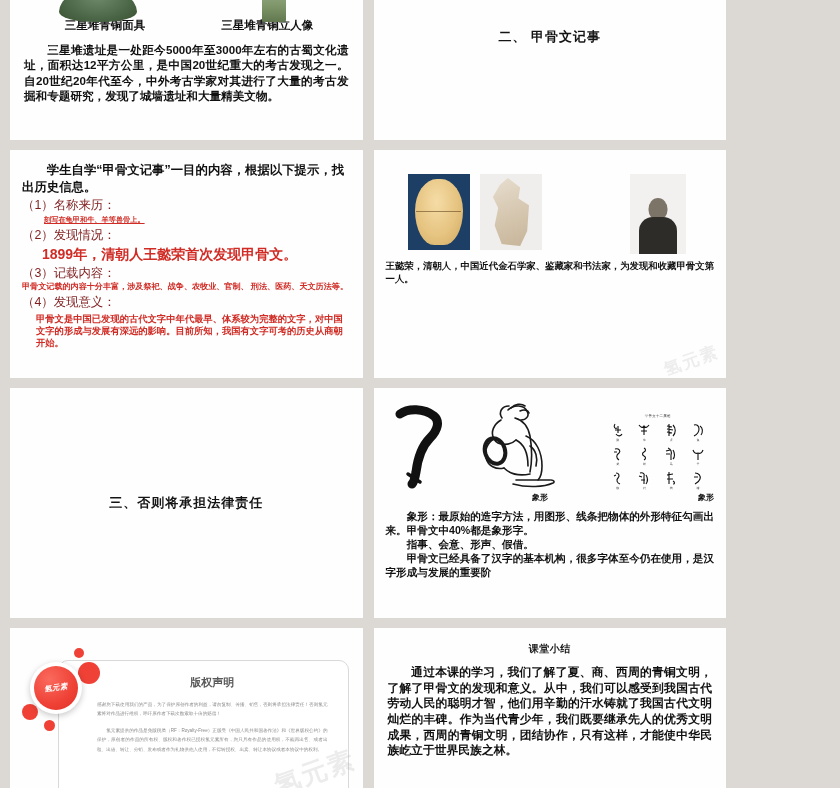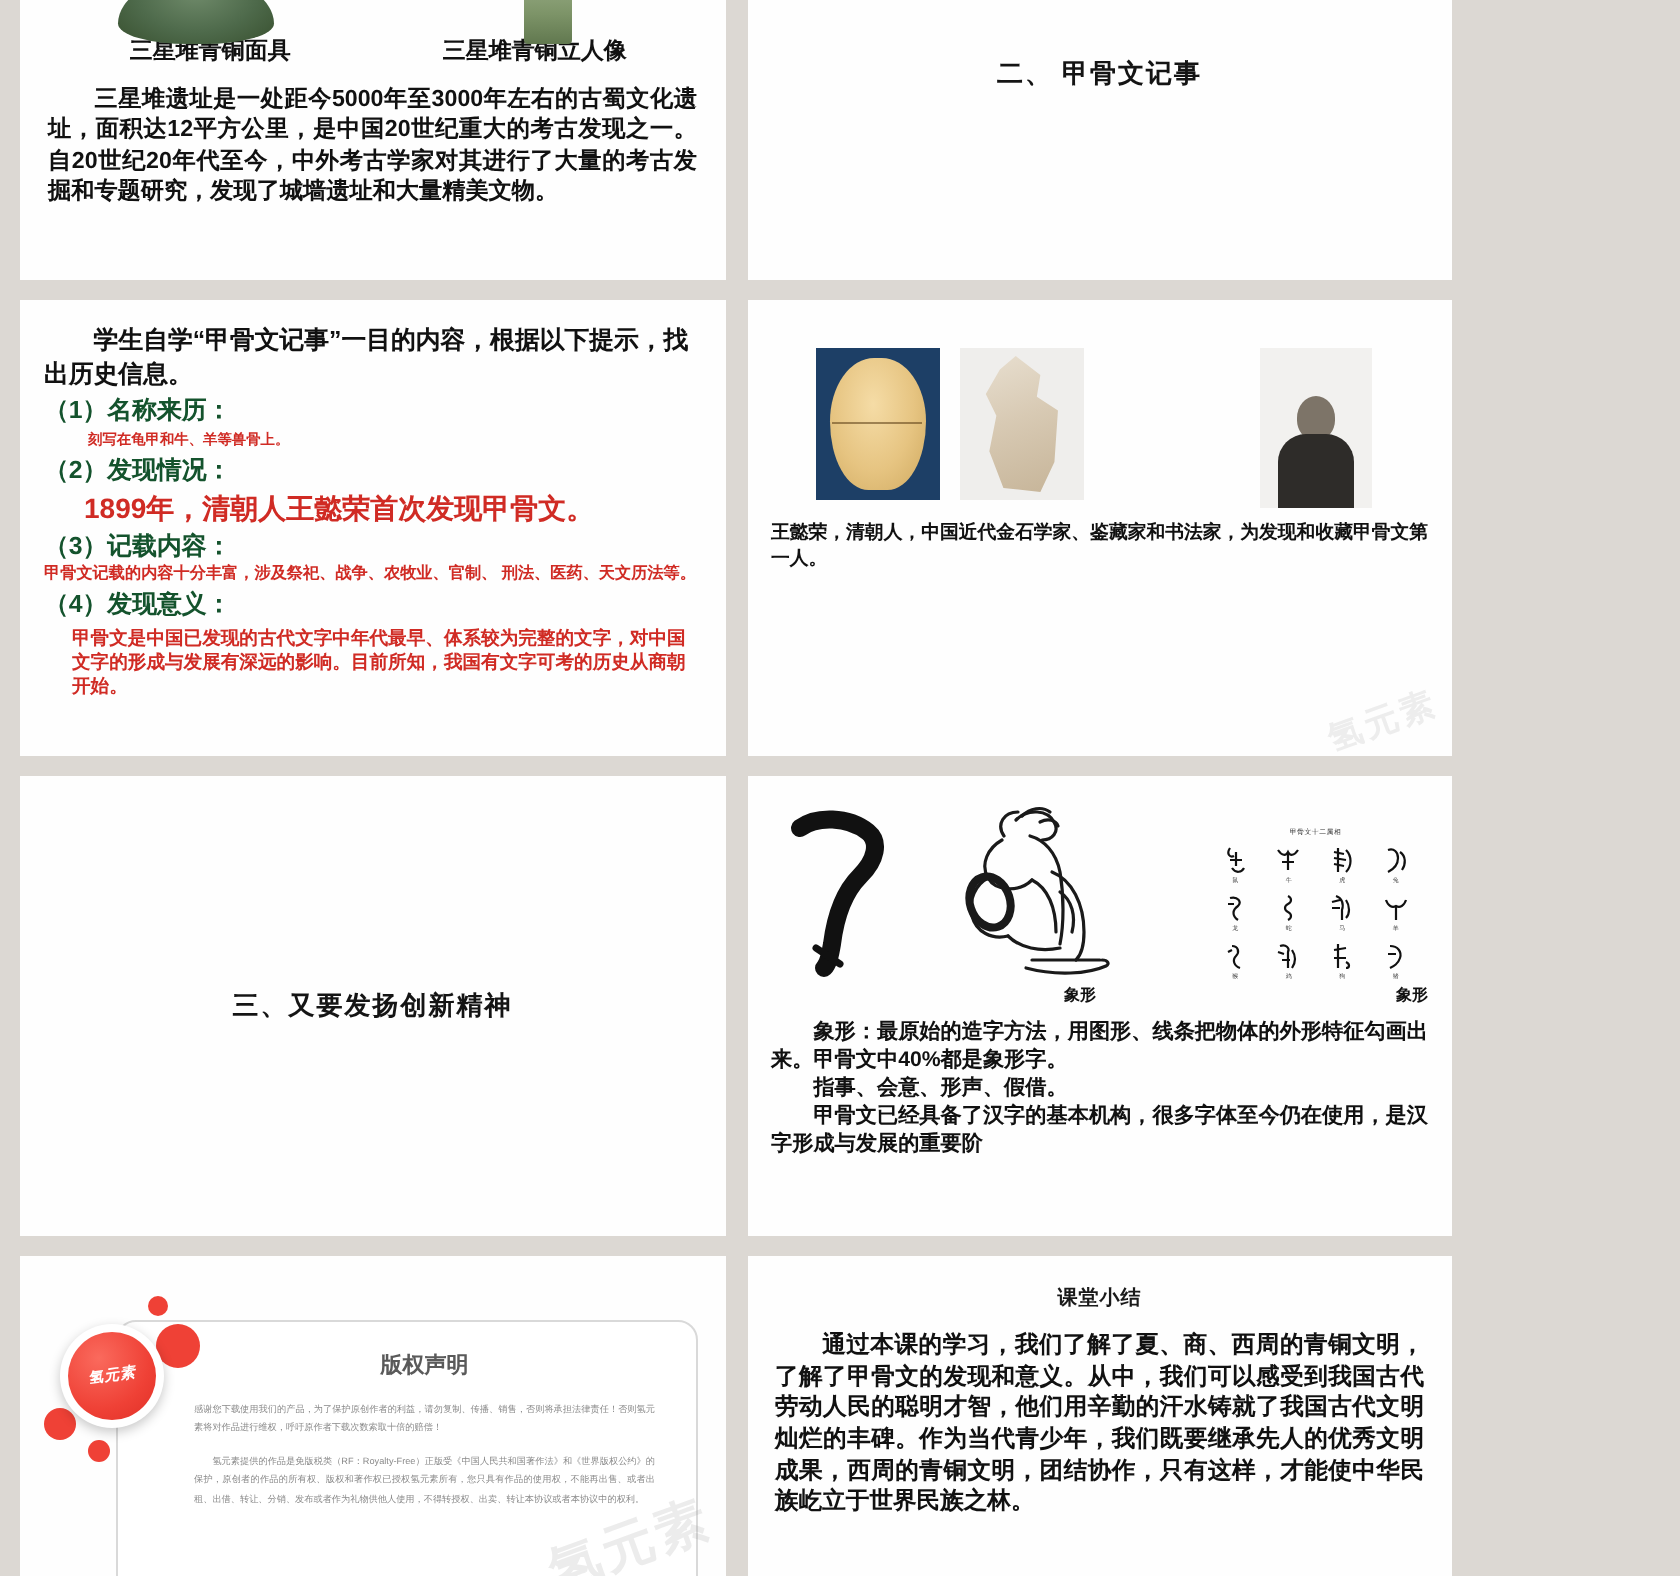--- a/index.html
+++ b/index.html
@@ -88,28 +88,28 @@
     letter-spacing:1px;
   }
 
   
   .s3{ padding:12px 12px 6px 12px; }
   .s3 .lead{
     font-size:12.4px;font-weight:bold;color:#111;
     line-height:1.34;margin-bottom:2px;
   }
   .s3 .q{
-    font-size:12.4px;font-weight:bold;color:#14532d;
+    font-size:12.4px;font-weight:normal;color:#7f1d1d;
     margin-top:2px;
   }
   .s3 .a{
     color:#d02b24;font-weight:bold;
     line-height:1.3;
   }
-  .a1{font-size:7.2px;margin:1px 0 0 22px;}
+  .a1{font-size:7.2px;margin:1px 0 0 22px;text-decoration:underline;}
   .a2{font-size:14px;margin:1px 0 0 20px;}
   .a3{font-size:8.1px;margin:0 0 0 0;}
   .a4{font-size:9.3px;margin:2px 0 0 14px;line-height:1.32;}
 
   
   .s4{ padding:10px 12px; }
   .s4 .imgrow{
     display:flex;align-items:flex-start;
     gap:10px;margin:14px 0 6px 0;
     padding-left:22px;
@@ -317,21 +317,21 @@
         </div>
       <div style="width:18px"></div>
     </div>
     <div class="caprow">
       <div class="capR body-txt">王懿荣，清朝人，中国近代金石学家、鉴藏家和书法家，为发现和收藏甲骨文第一人。</div>
     </div>
     <div class="wm-sm">氢元素</div>
   </div>
 
   <div class="slide section-slide">
-    <div class="section-title ttl-center">三、又要发扬创新精神</div>
+    <div class="section-title ttl-center">三、否则将承担法律责任</div>
   </div>
 
   <div class="slide s6">
     <div class="picrow">
 
       <div class="glyph-hook">
         <svg width="62" height="94" viewBox="0 0 62 94">
           <path d="M10 18 C18 12 34 12 44 20 C50 25 48 34 40 42 C33 49 28 60 26 76 C25 82 24 86 22 88" stroke="#111" stroke-width="9" fill="none" stroke-linecap="round"></path>
           <path d="M18 78 L30 86" stroke="#111" stroke-width="3.5" fill="none" stroke-linecap="round"></path>
         </svg>

